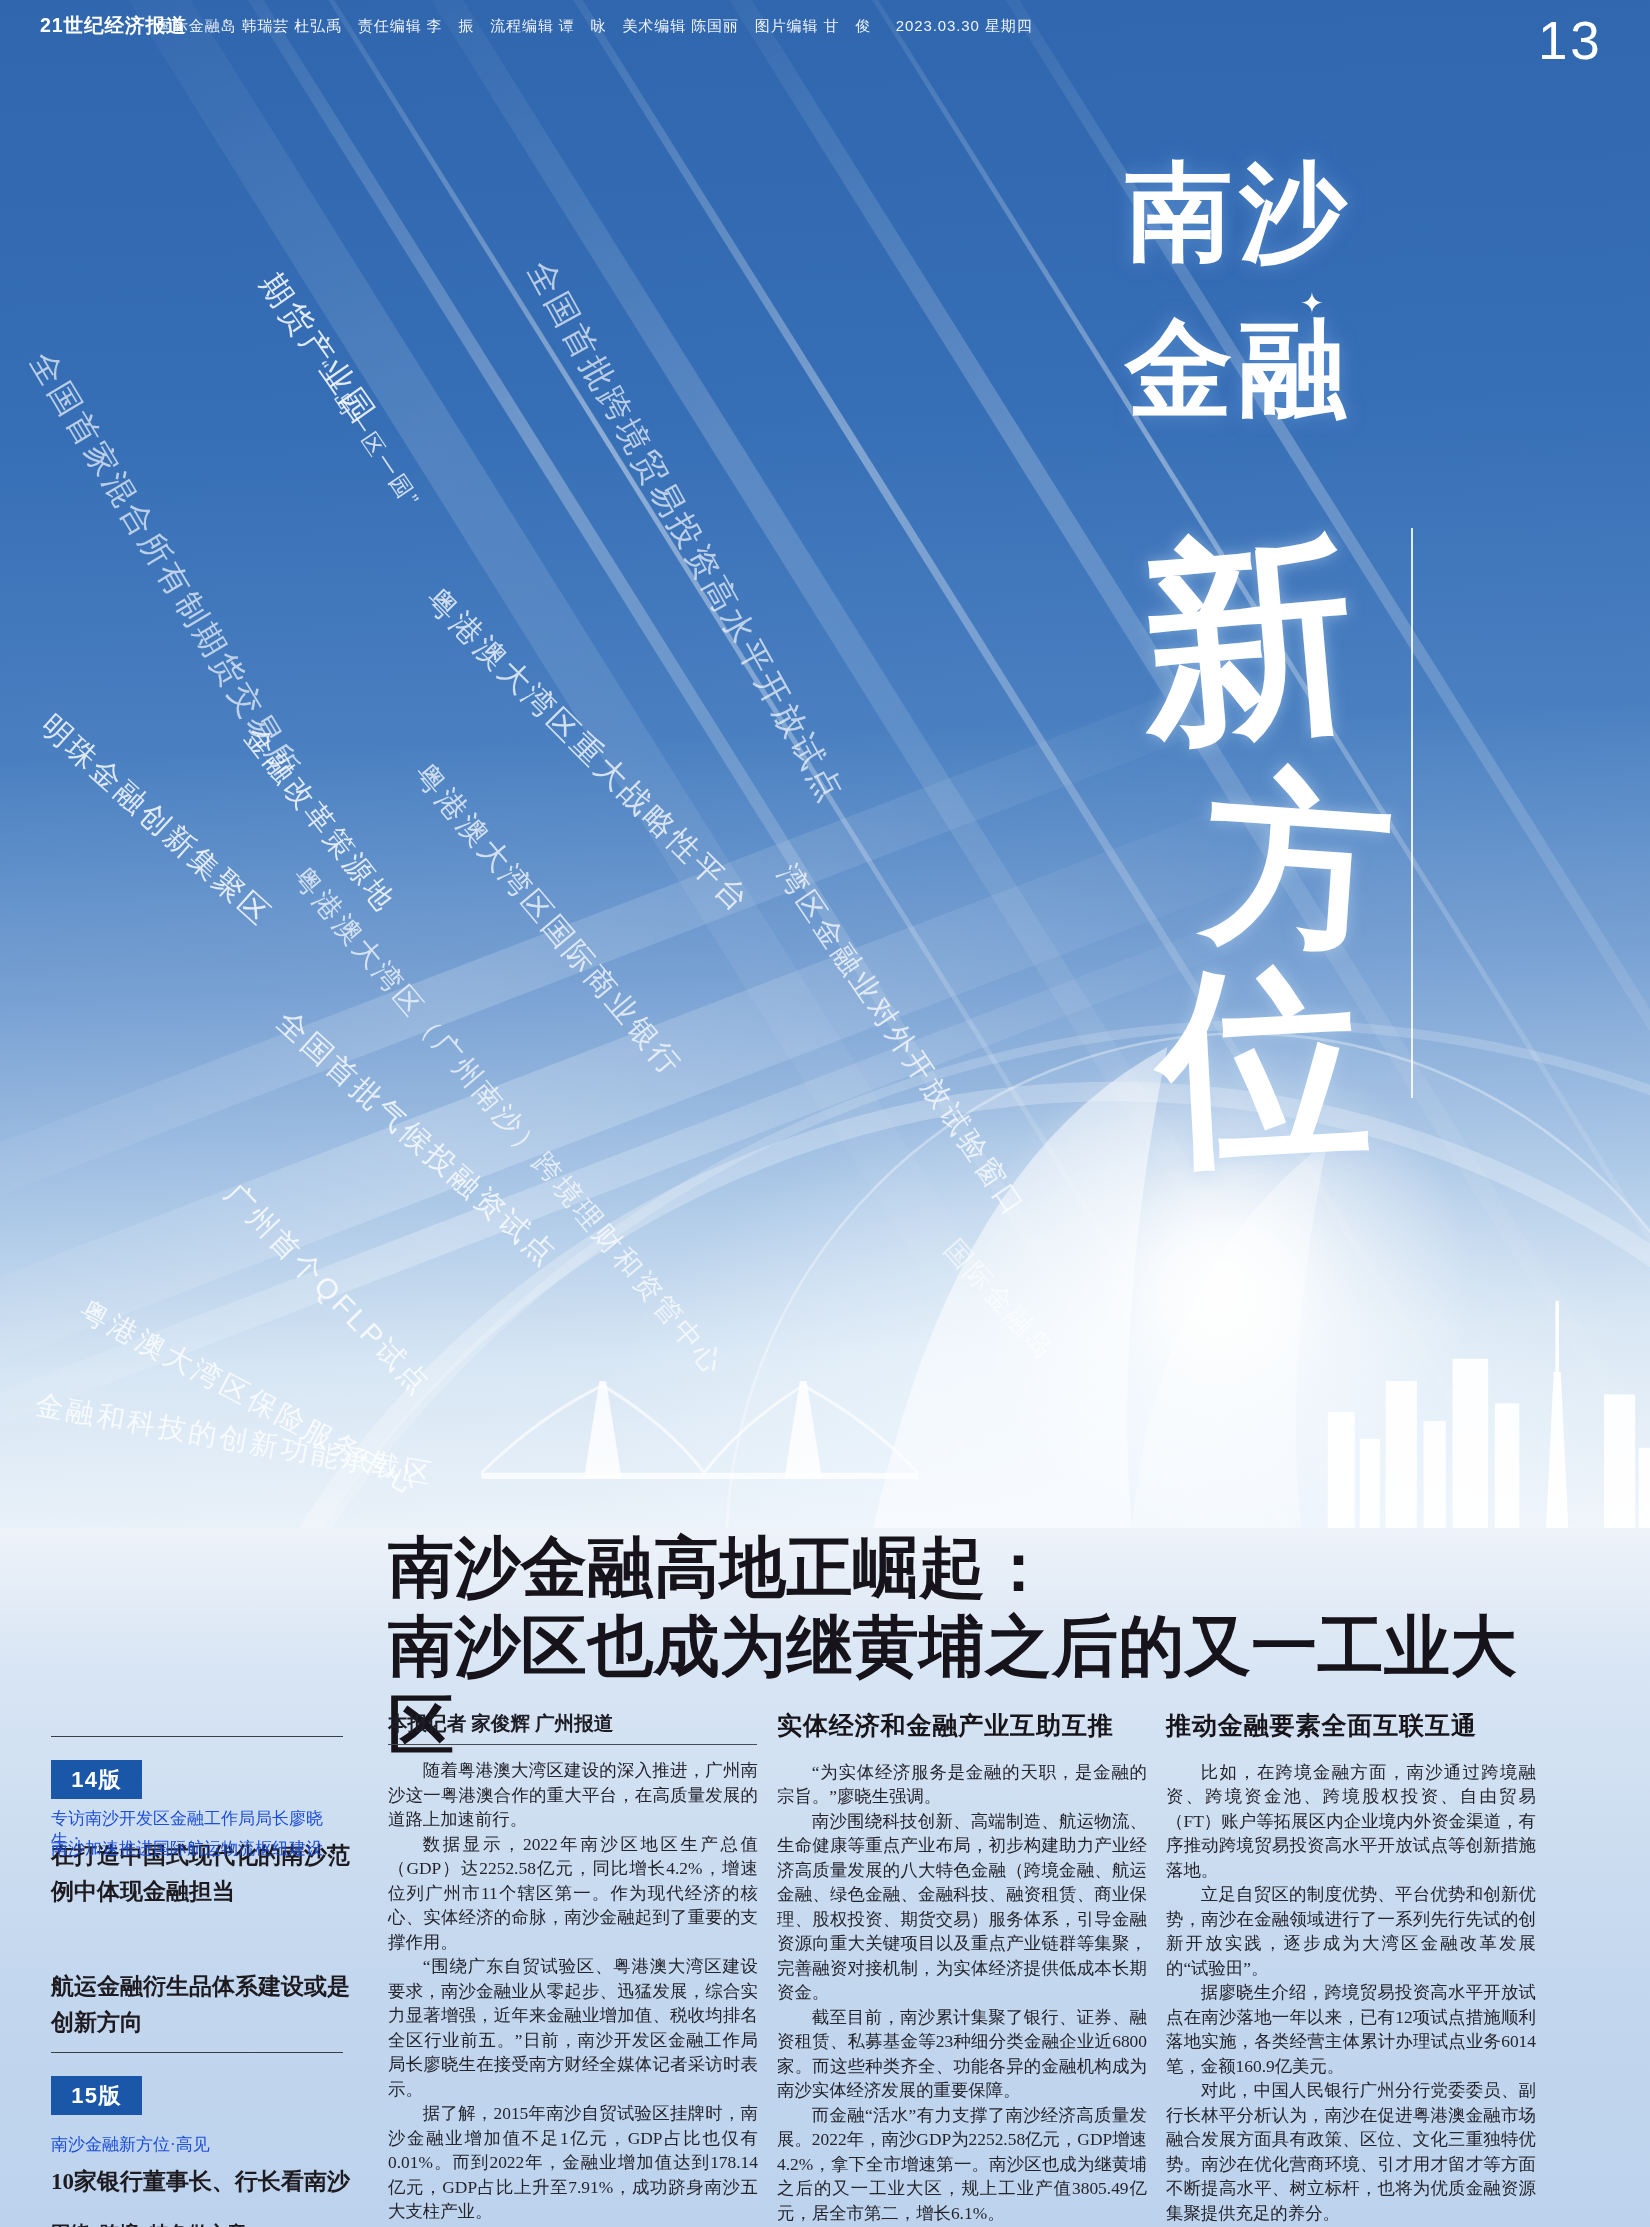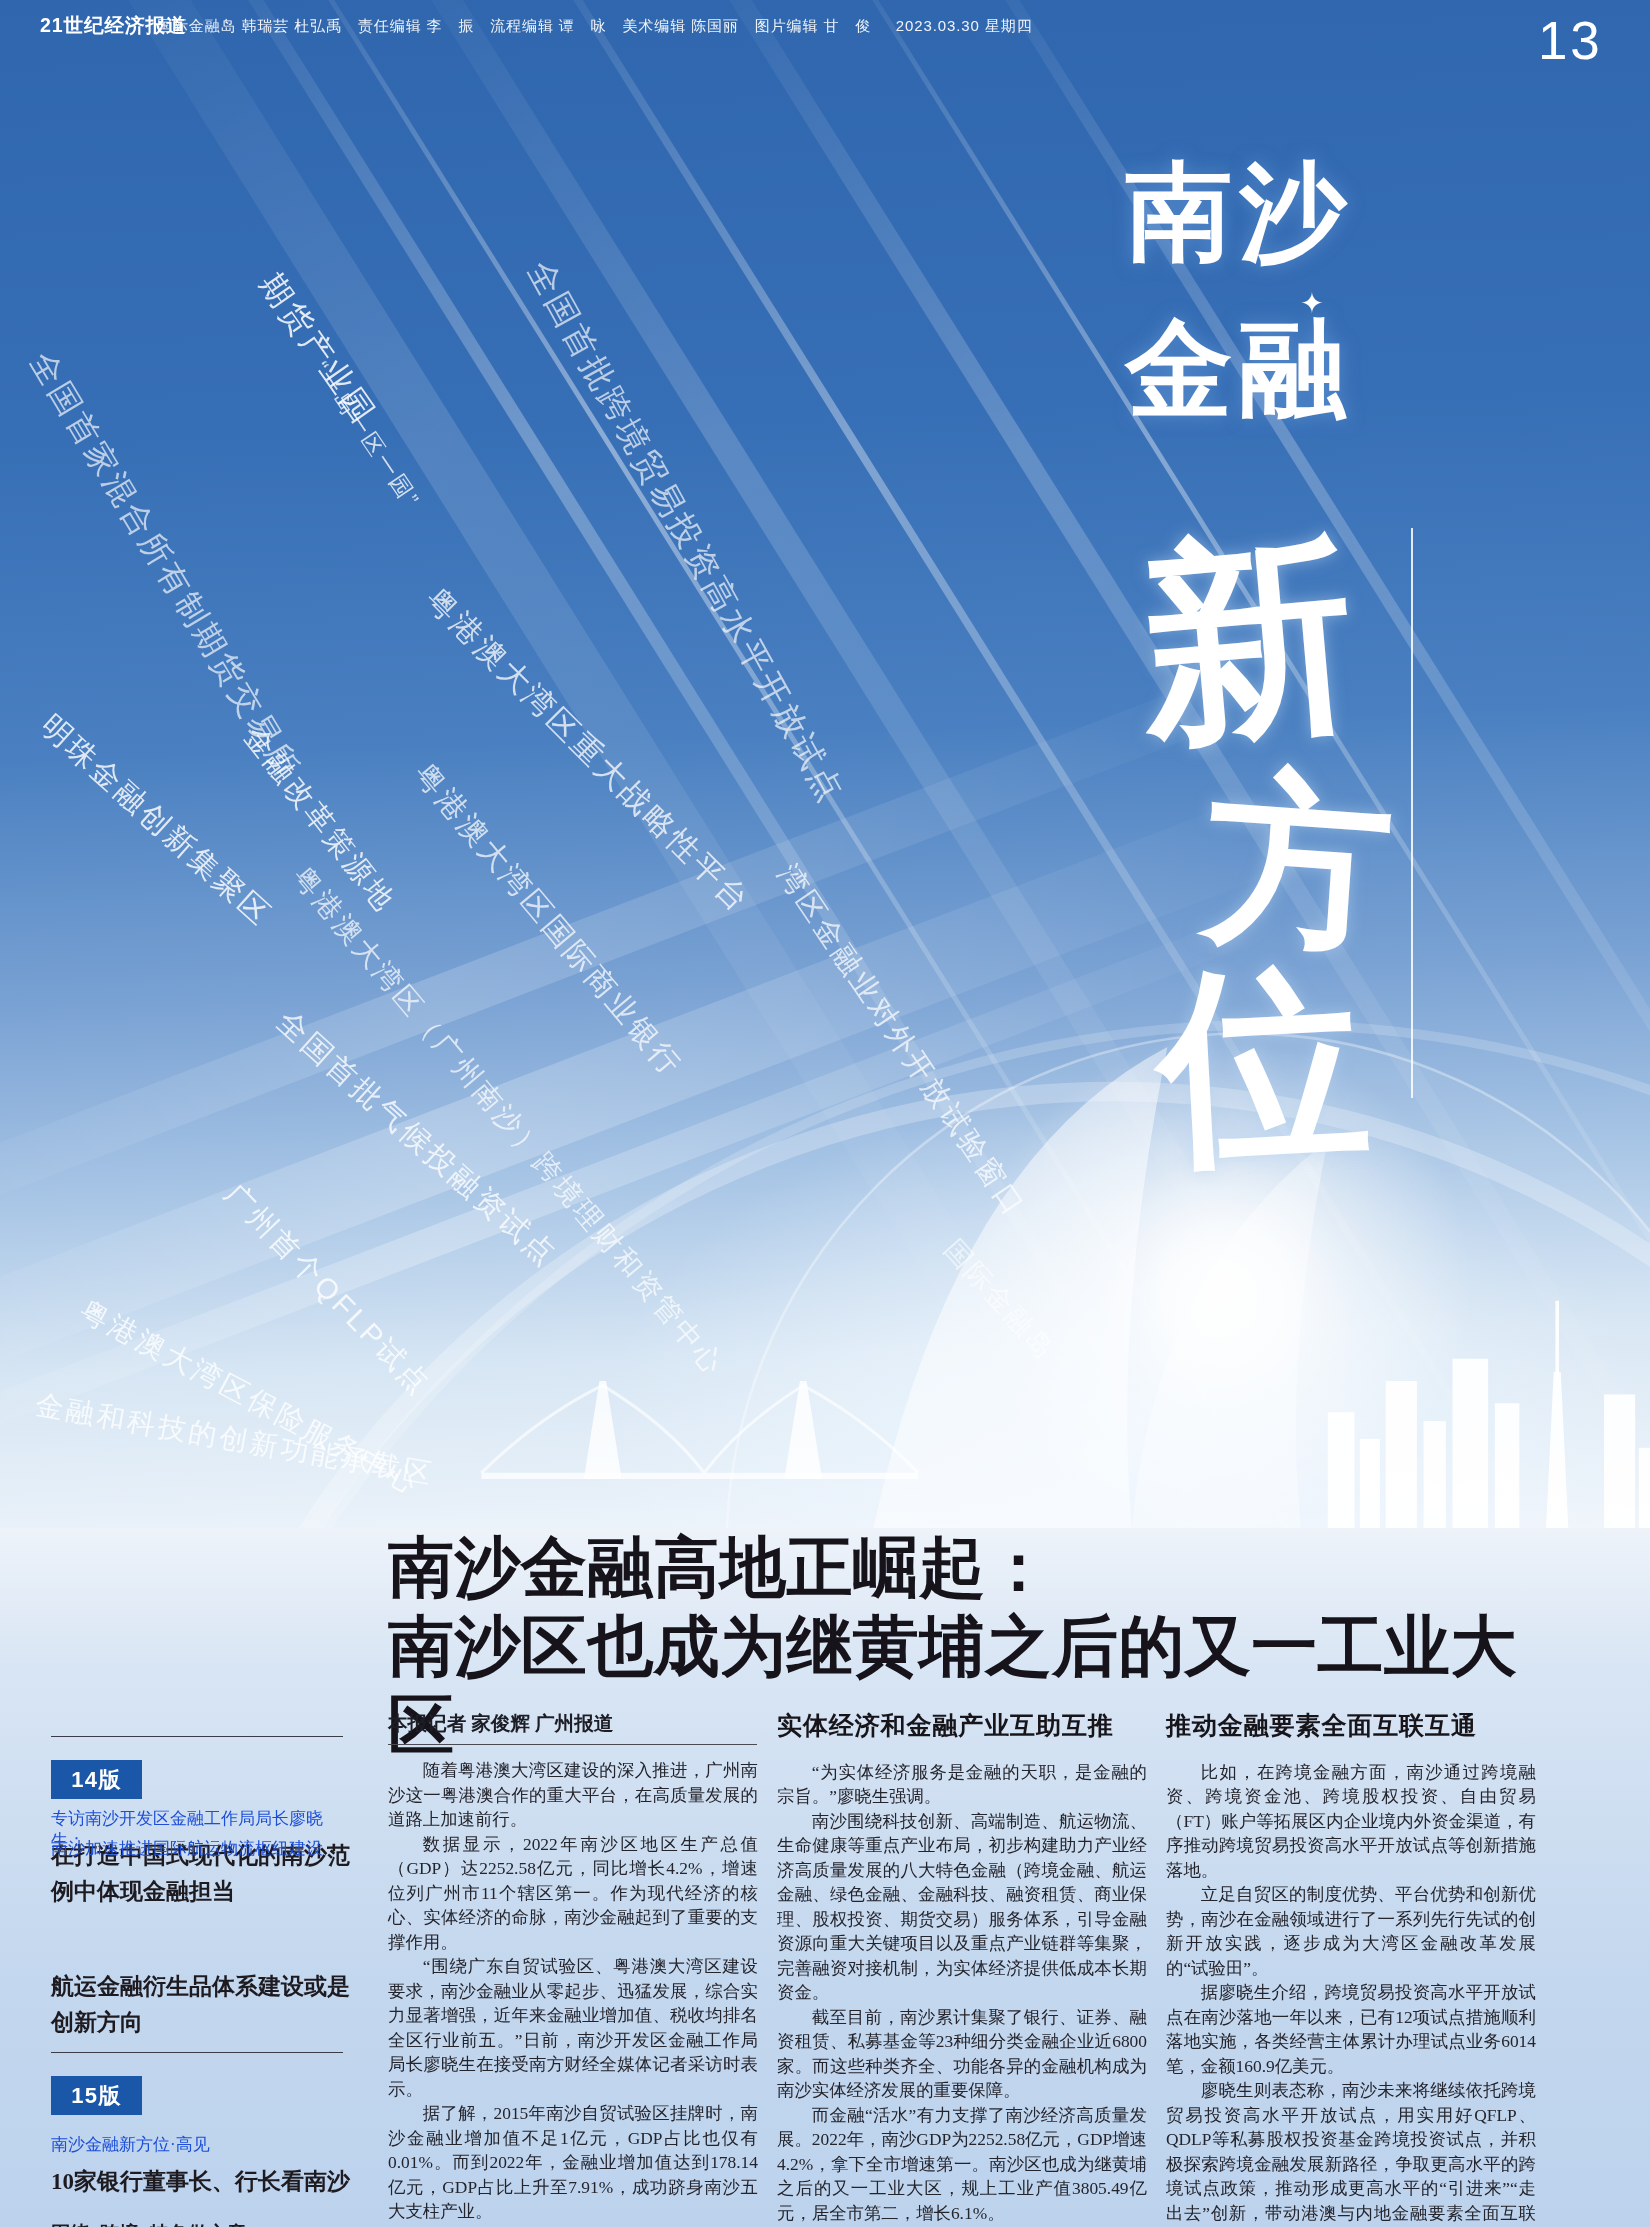--- a/index.html
+++ b/index.html
@@ -216,20 +216,21 @@
       </div>
   </div>
 
   <div class="col" id="col3">
     <div class="col-heading">推动金融要素全面互联互通</div>
     <div>
 
     <p>比如，在跨境金融方面，南沙通过跨境融资、跨境资金池、跨境股权投资、自由贸易（FT）账户等拓展区内企业境内外资金渠道，有序推动跨境贸易投资高水平开放试点等创新措施落地。</p>
         <p>立足自贸区的制度优势、平台优势和创新优势，南沙在金融领域进行了一系列先行先试的创新开放实践，逐步成为大湾区金融改革发展的“试验田”。</p>
         <p>据廖晓生介绍，跨境贸易投资高水平开放试点在南沙落地一年以来，已有12项试点措施顺利落地实施，各类经营主体累计办理试点业务6014笔，金额160.9亿美元。</p>
+        <p>对此，中国人民银行广州分行党委委员、副行长林平分析认为，南沙在促进粤港澳金融市场融合发展方面具有政策、区位、文化三重独特优势。南沙在优化营商环境、引才用才留才等方面不断提高水平、树立标杆，也将为优质金融资源集聚提供充足的养分。</p>
         <p>廖晓生则表态称，南沙未来将继续依托跨境贸易投资高水平开放试点，用实用好QFLP、QDLP等私募股权投资基金跨境投资试点，并积极探索跨境金融发展新路径，争取更高水平的跨境试点政策，推动形成更高水平的“引进来”“走出去”创新，带动港澳与内地金融要素全面互联互通，促进区内金融机构和企业更好利用境内境外两个市场、两种资源。</p>
       </div>
 
   </div>
 
   <div class="srule" id="srule1"></div>
   <div class="badge" id="badge-14">14版</div>
   <div class="kicker" id="sk1">专访南沙开发区金融工作局局长廖晓生：</div>
   <div class="shead" id="st1">在打造中国式现代化的南沙范例中体现金融担当</div>
   <div class="kicker" id="sk2">南沙加速推进国际航运物流枢纽建设</div>

